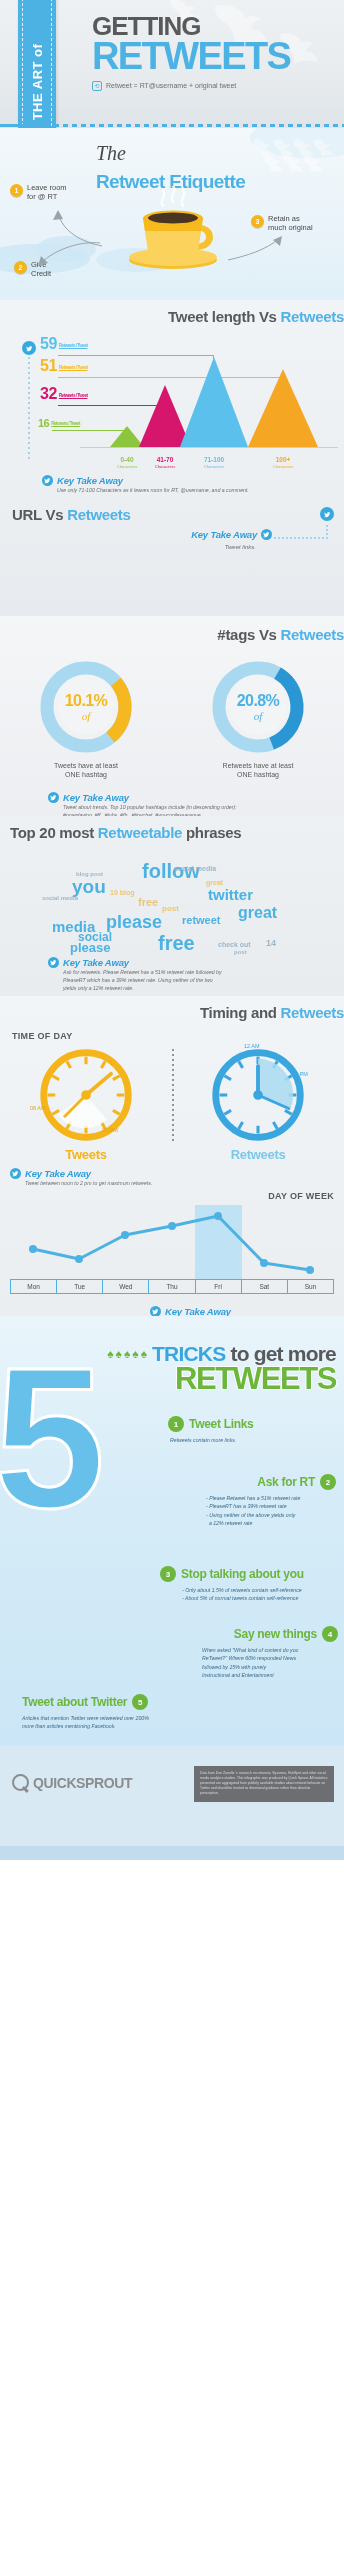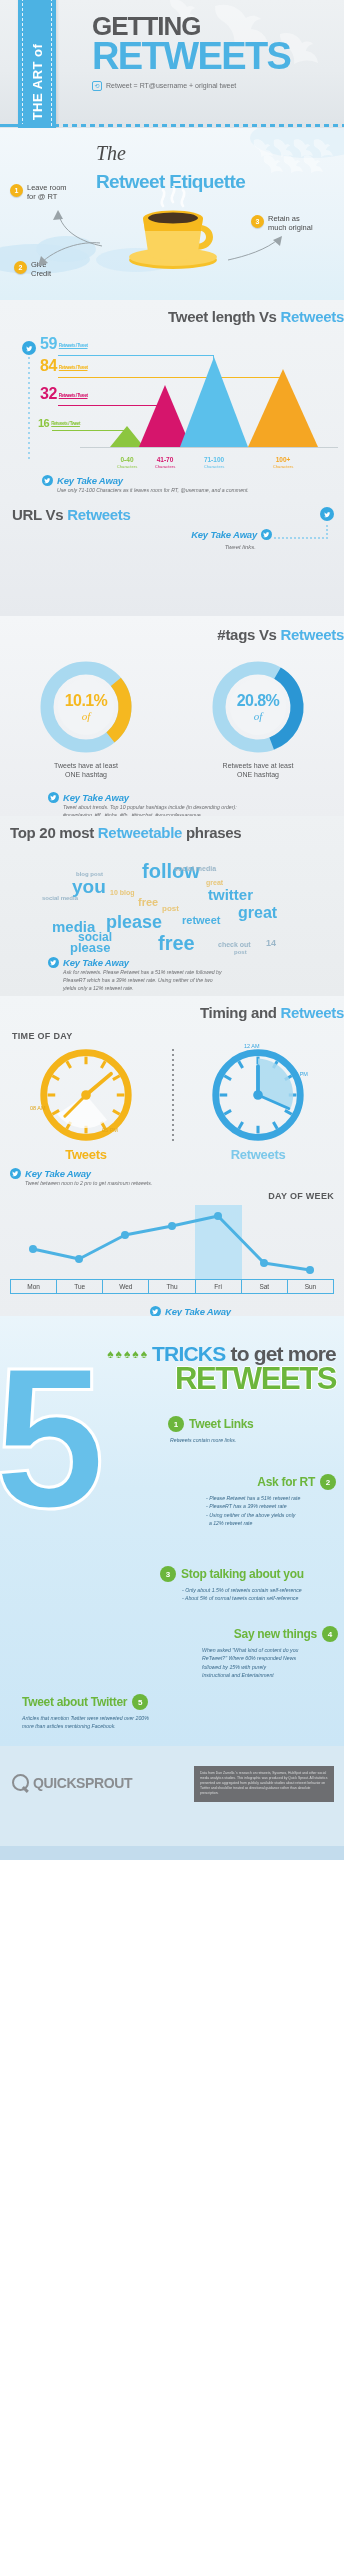--- a/index.html
+++ b/index.html
@@ -249,21 +249,21 @@
         <svg viewBox="0 0 16 16">
             <path fill="#fff" d="M14.5 4.1c-.5.2-1 .4-1.6.5.6-.3 1-.9 1.2-1.6-.5.3-1.1.6-1.8.7-.5-.6-1.3-.9-2.1-.9-1.6 0-2.9 1.3-2.9 2.9 0 .2 0 .5.1.7-2.4-.1-4.6-1.3-6-3.1-.3.4-.4 1-.4 1.5 0 1 .5 1.9 1.3 2.4-.5 0-.9-.1-1.3-.4 0 1.4 1 2.6 2.3 2.9-.2.1-.5.1-.8.1-.2 0-.4 0-.5-.1.4 1.2 1.4 2 2.7 2-1 .8-2.2 1.2-3.6 1.2H0c1.3.8 2.9 1.3 4.5 1.3 5.5 0 8.5-4.5 8.5-8.5v-.4c.6-.4 1.1-1 1.5-1.6z"></path>
           </svg>
       </span>
 
       <div class="val" style="left:40px; top:6px; color:#5bc0eb;"><span>59</span><span class="u">Retweets / Tweet</span></div>
       <div class="lead" style="left:58px; top:26px; width:156px; background:#5bc0eb;"></div>
       <div class="lead-v" style="left:213px; top:26px; height:25px; background:#5bc0eb;"></div>
       <div class="ldot" style="left:208px; top:46px; width:11px; height:11px; background:#5bc0eb;"></div>
 
-      <div class="val" style="left:40px; top:28px; color:#f5b820;"><span>84</span><span class="u">Retweets / Tweet</span></div>
+      <div class="val" style="left:40px; top:28px; color:#f5b820;"><span>51</span><span class="u">Retweets / Tweet</span></div>
       <div class="lead" style="left:58px; top:48px; width:226px; background:#f5b820;"></div>
       <div class="lead-v" style="left:283px; top:48px; height:26px; background:#f5b820;"></div>
       <div class="ldot" style="left:280px; top:70px; width:7px; height:7px; background:#f5b820;"></div>
 
       <div class="val" style="left:40px; top:56px; color:#d6156c;"><span>32</span><span class="u">Retweets / Tweet</span></div>
       <div class="lead" style="left:58px; top:76px; width:107px; background:#d6156c;"></div>
       <div class="lead-v" style="left:164px; top:76px; height:28px; background:#d6156c;"></div>
       <div class="ldot" style="left:161px; top:100px; width:7px; height:7px; background:#d6156c;"></div>
 
       <div class="val" style="left:38px; top:88px; color:#8cc63f; font-size:11px;"><span>16</span><span class="u">Retweets / Tweet</span></div>

